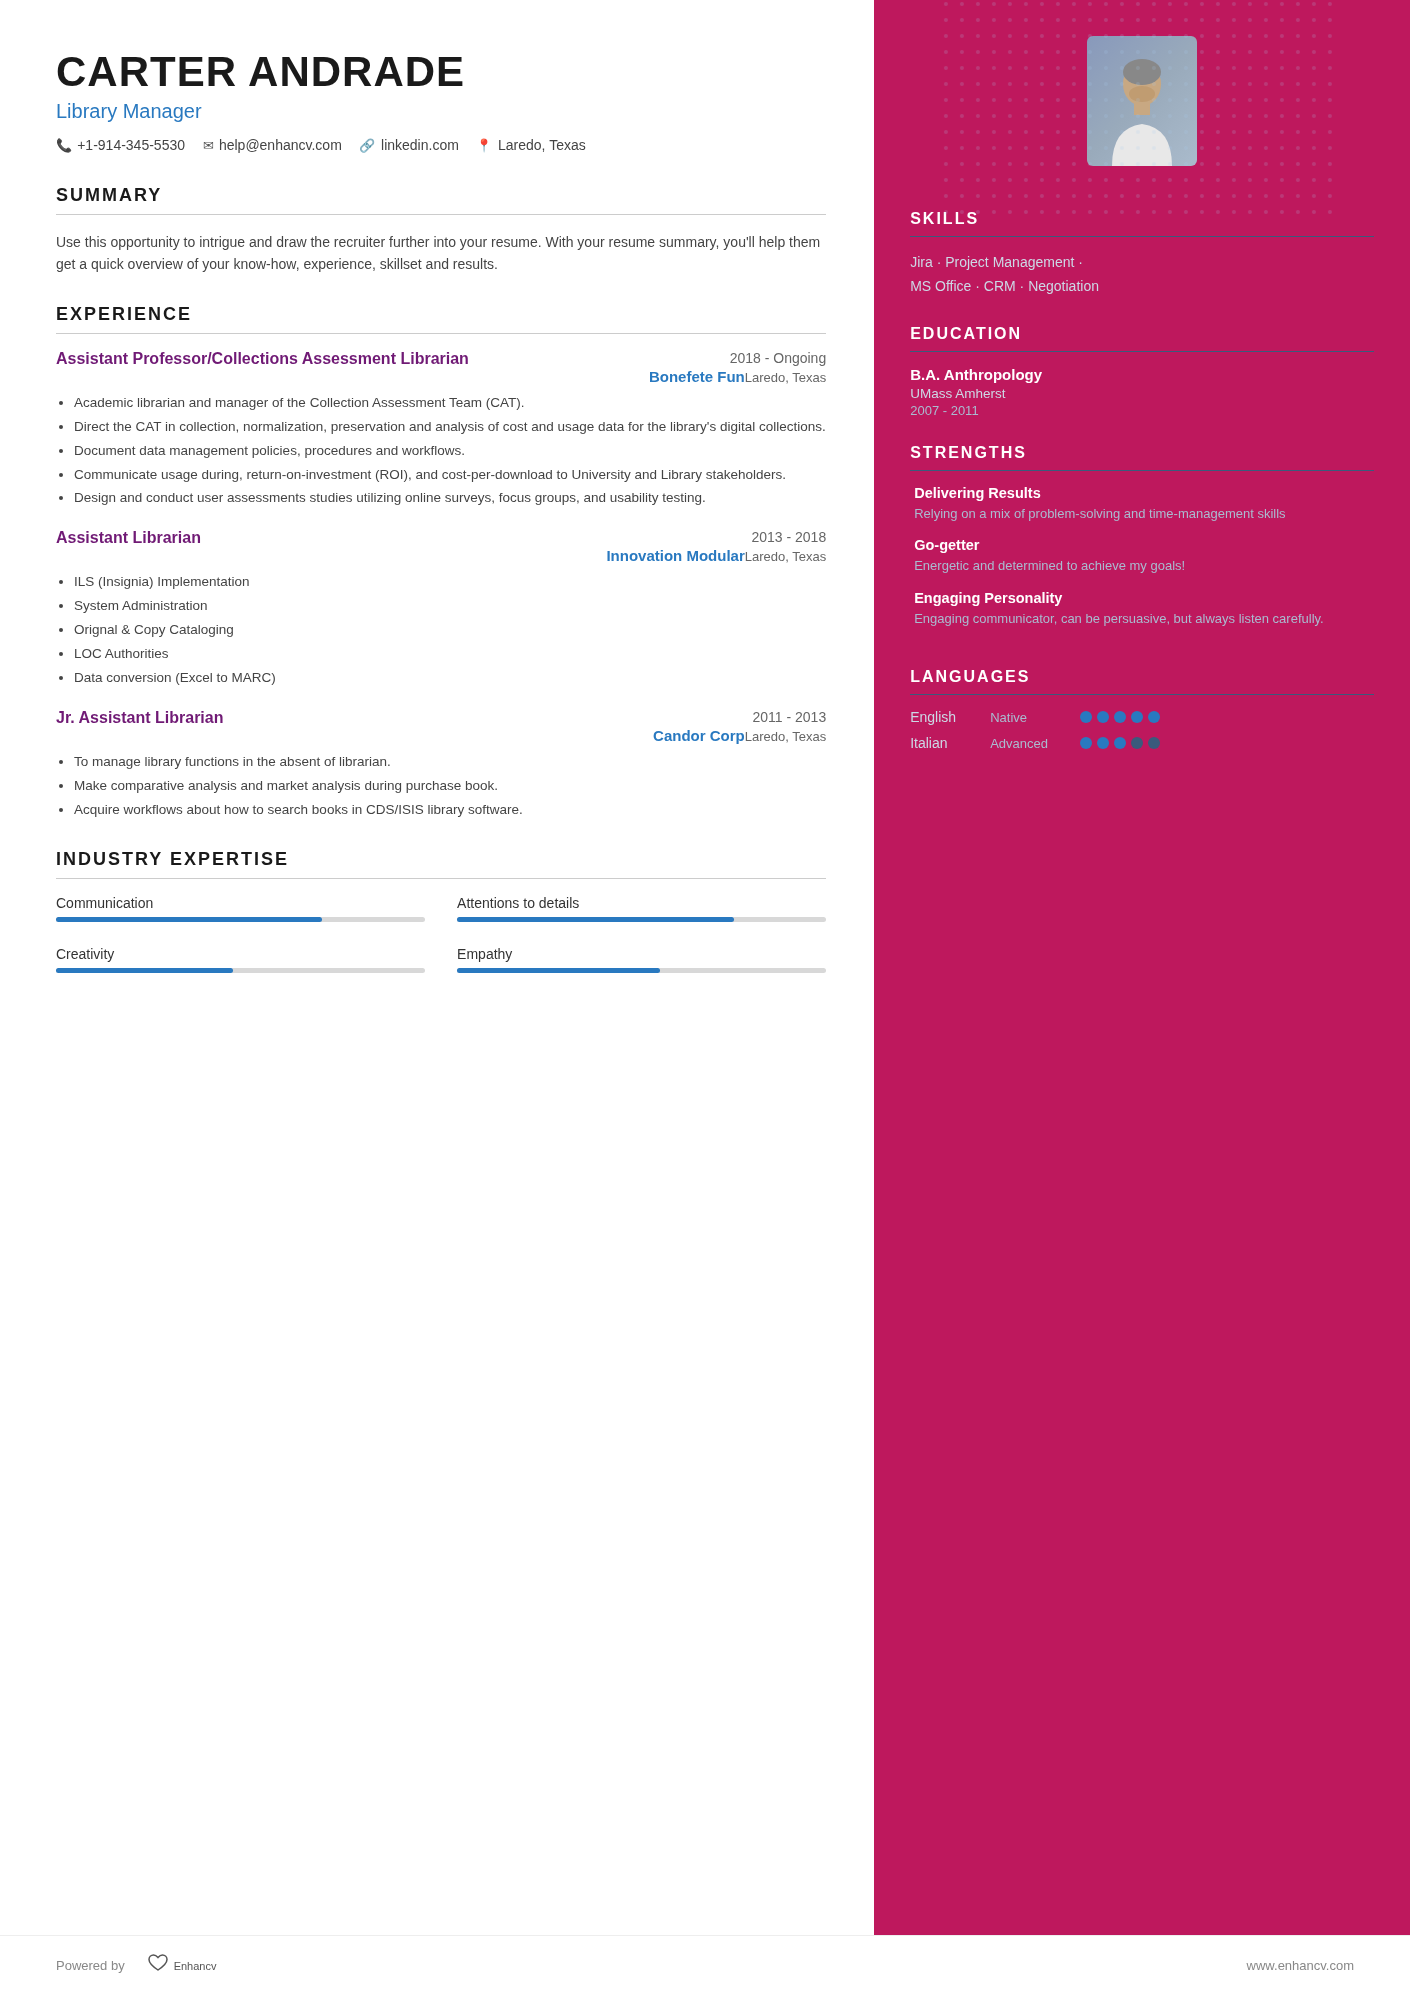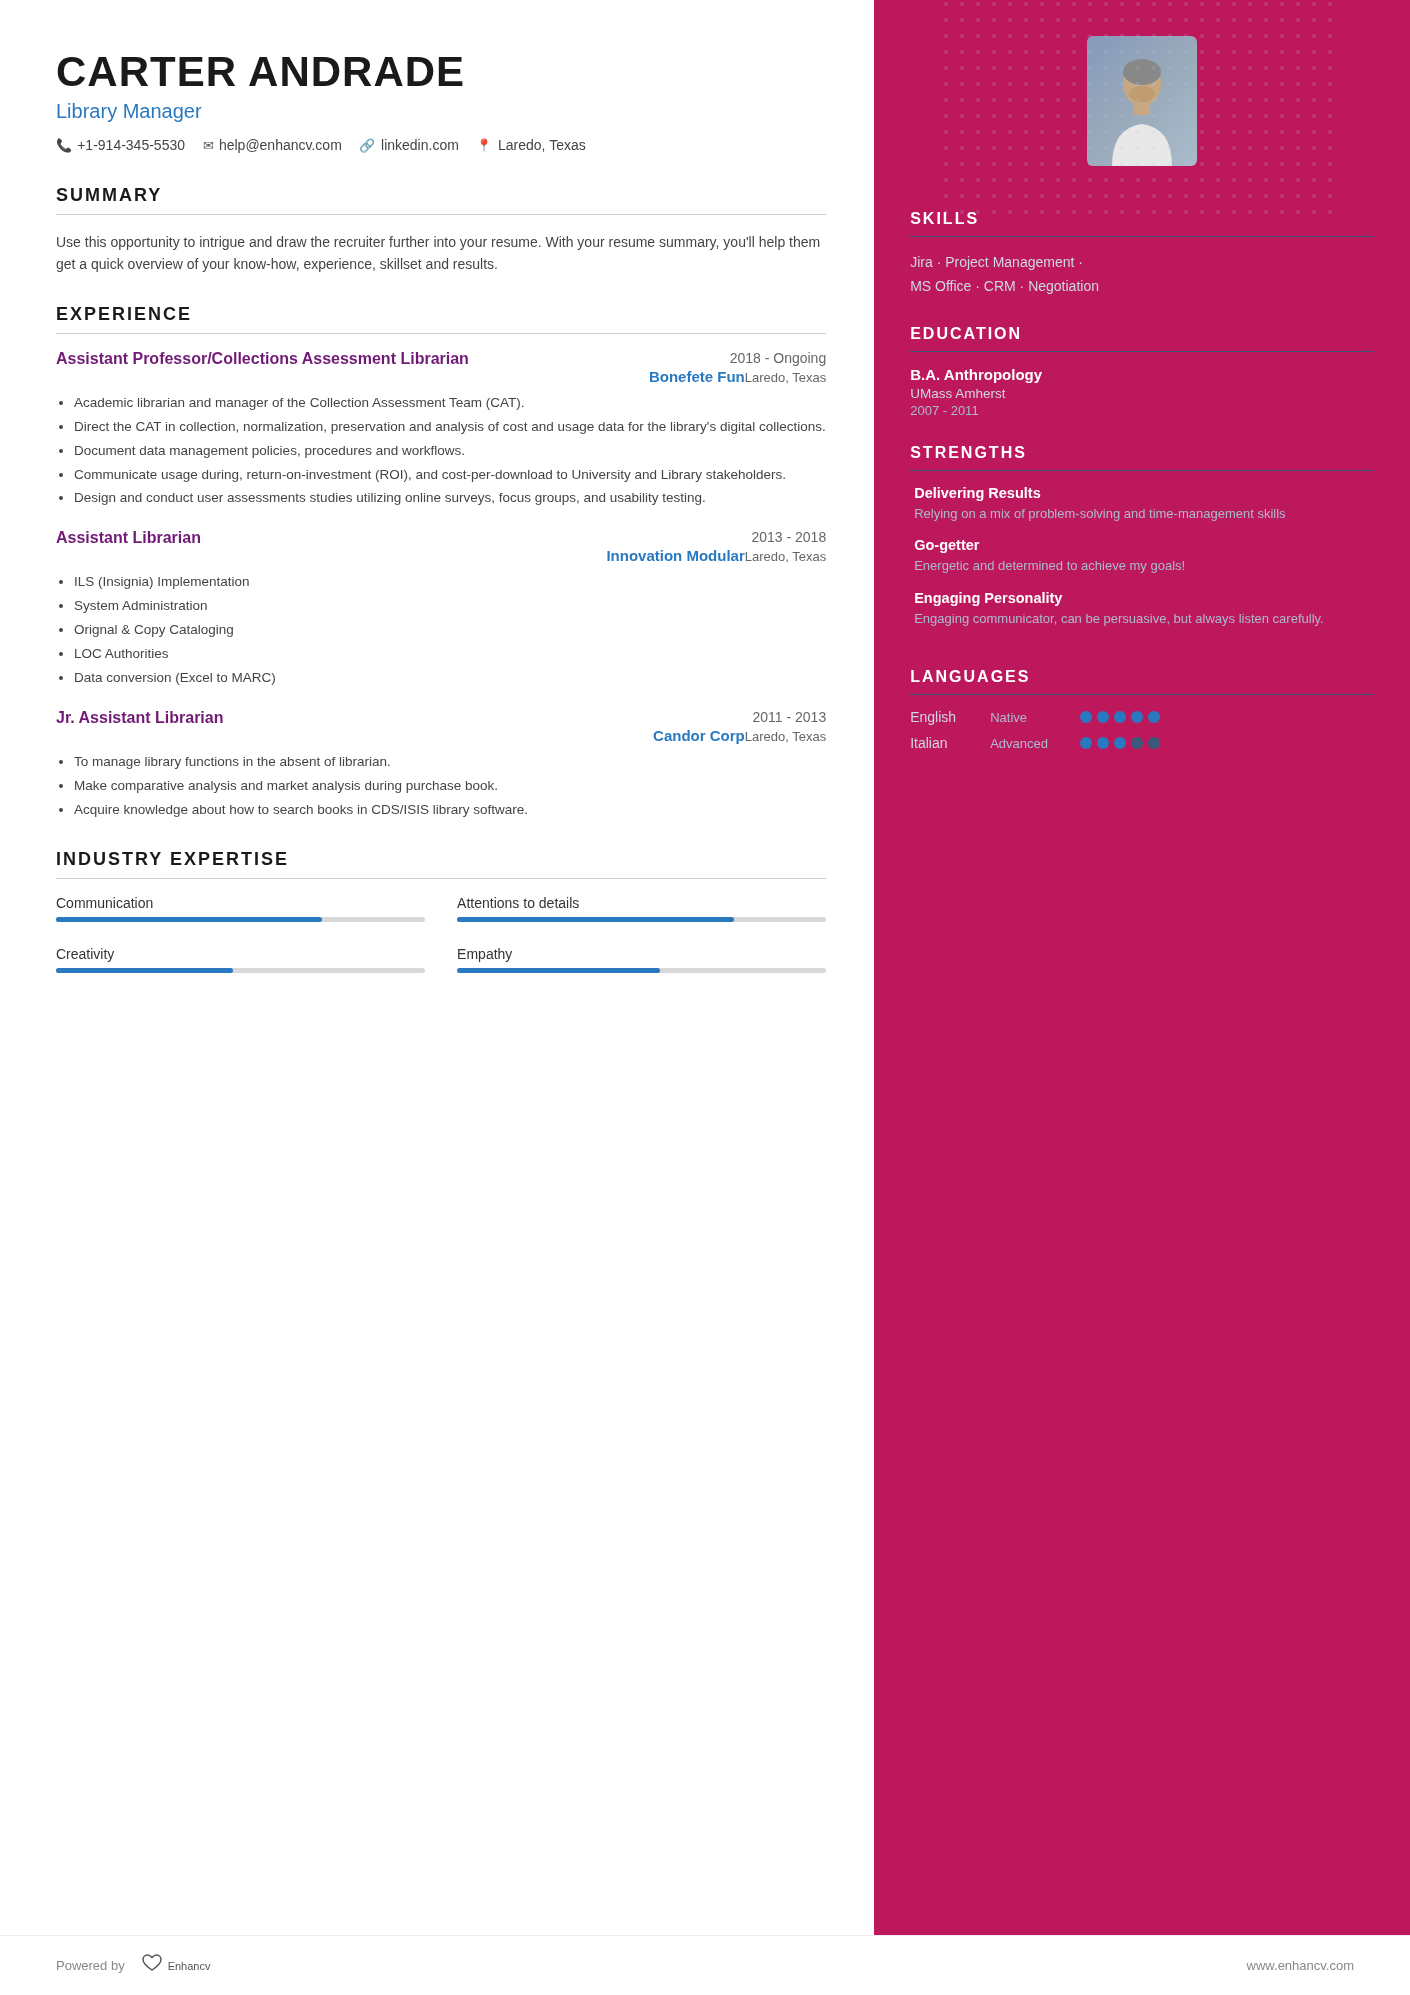--- a/index.html
+++ b/index.html
@@ -273,21 +273,21 @@
       justify-content: space-between;
       align-items: center;
       background: #fff;
       border-top: 1px solid #eee;
       font-size: 13px;
       color: #888;
     }
     .footer-left {
       display: flex;
       align-items: center;
-      gap: 16px;
+      gap: 22px;
     }
     .enhancv-logo {
       display: flex;
       align-items: center;
       gap: 5px;
       font-size: 11px;
       color: #555;
     }
     .logo-icon {
       font-size: 18px;
@@ -384,21 +384,21 @@
           <div class="exp-title">Jr. Assistant Librarian</div>
           <div class="exp-date">2011 - 2013</div>
         </div>
         <div class="exp-sub-row">
           <div class="exp-company">Candor Corp</div>
           <div class="exp-location">Laredo, Texas</div>
         </div>
         <ul class="exp-bullets">
           <li>To manage  library functions in the absent of librarian.</li>
           <li>Make comparative analysis and market analysis during purchase book.</li>
-          <li>Acquire knowledge about how to search books in CDS/ISIS library software.</li>
+          <li>Acquire workflows about how to search books in CDS/ISIS library software.</li>
         </ul>
       </div>
     </div>
 
     <div>
       <div class="section-title">INDUSTRY EXPERTISE</div>
       <hr class="section-divider">
       <div class="expertise-grid">
         <div class="expertise-item">
           <label>Communication</label>

